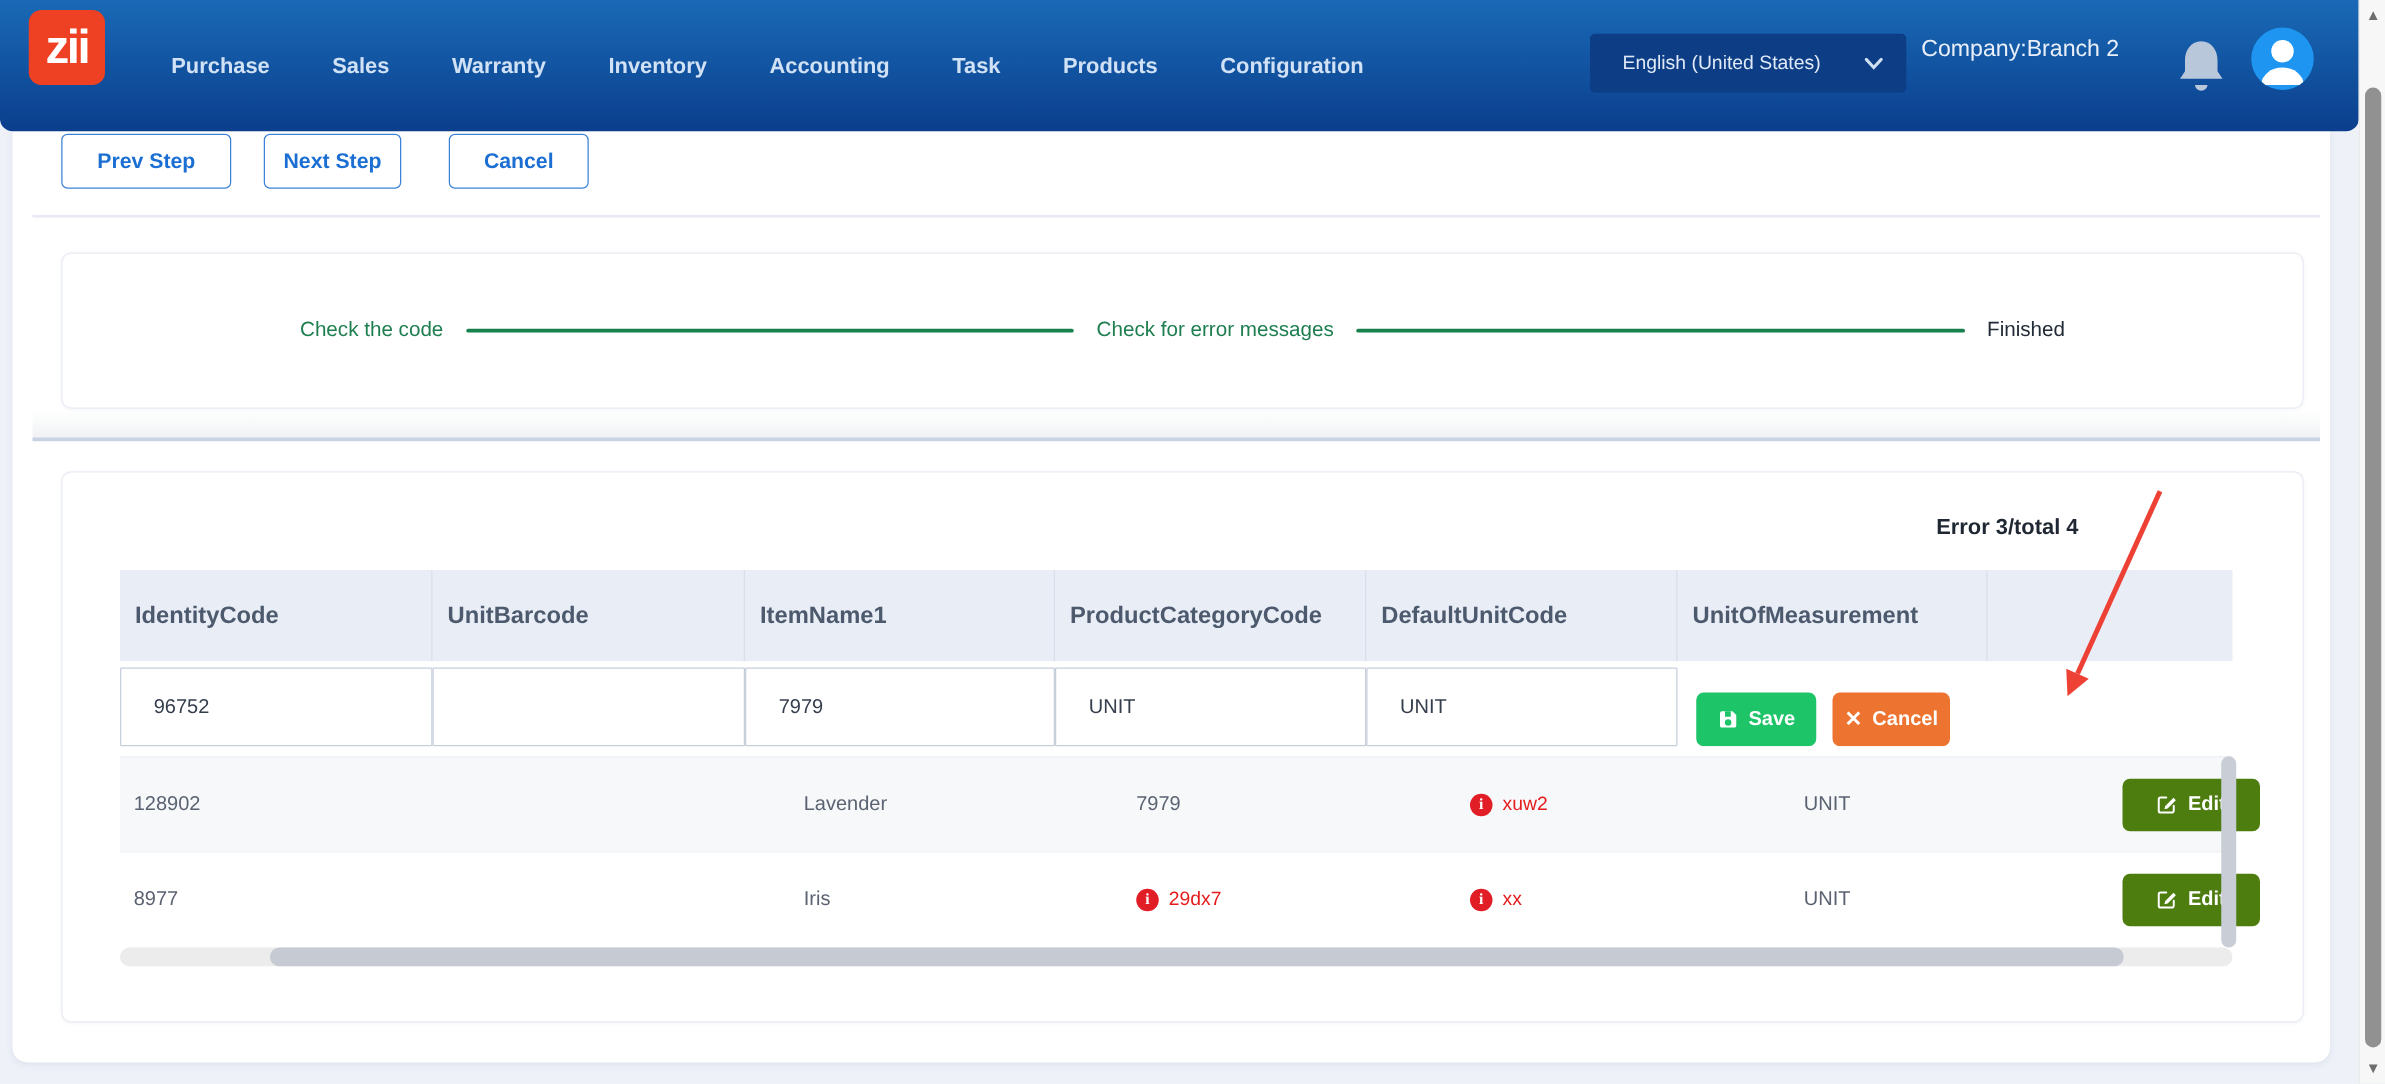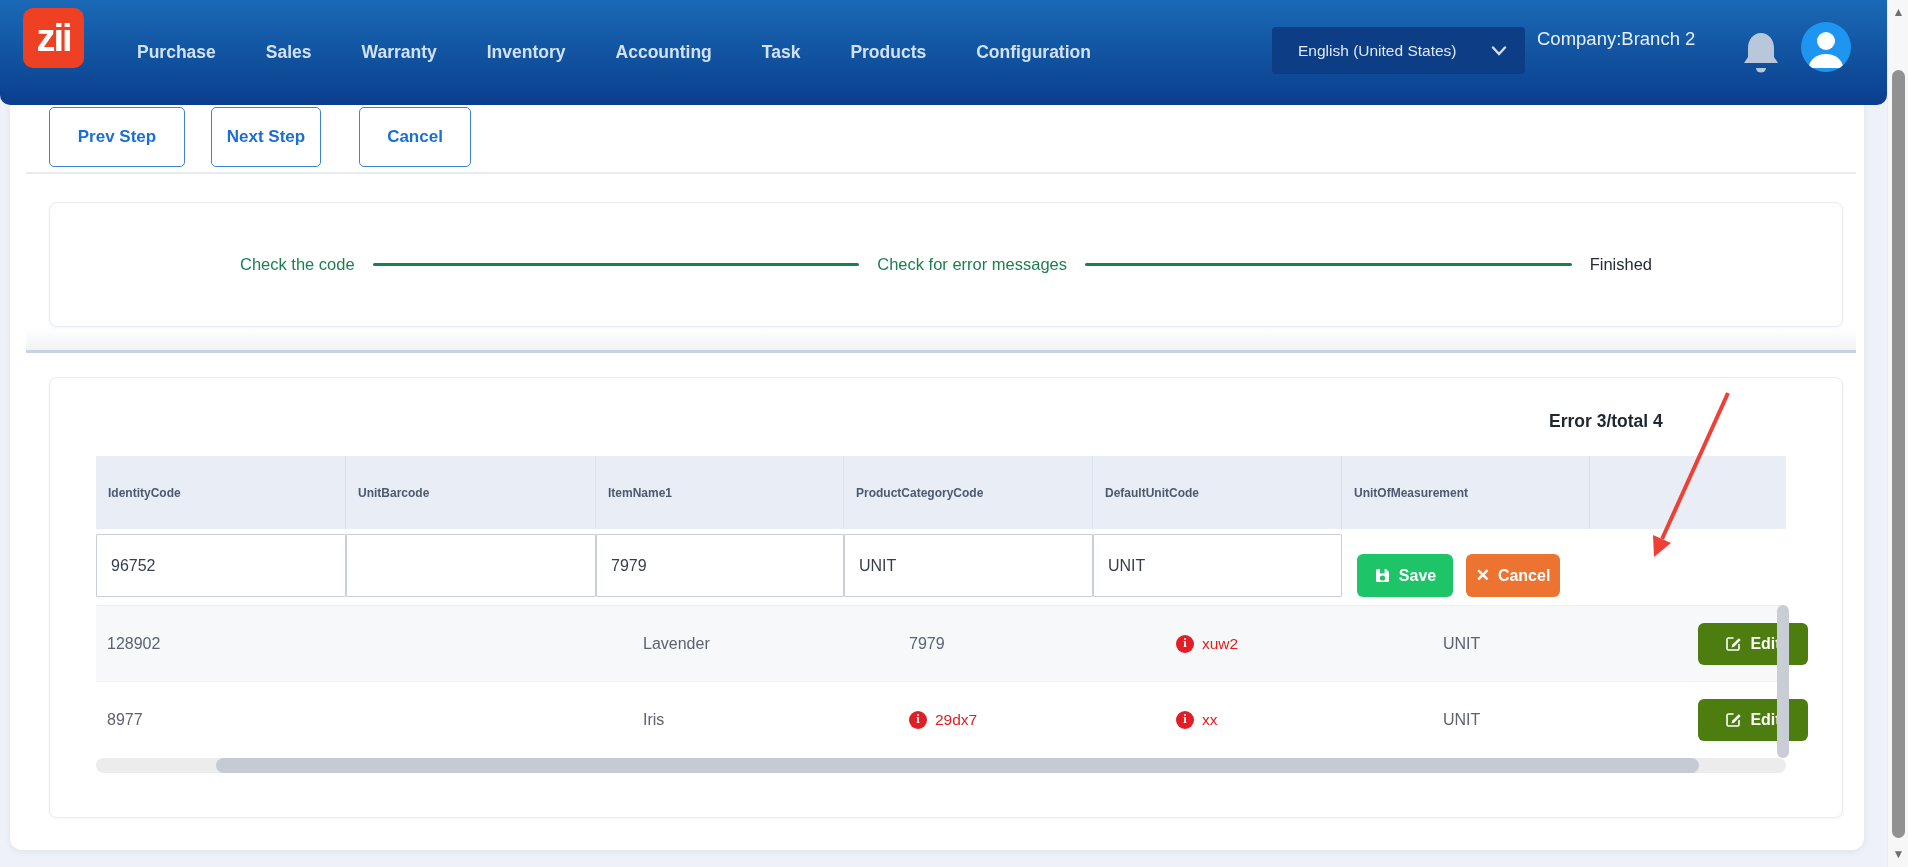--- a/index.html
+++ b/index.html
@@ -33,21 +33,21 @@
   .vscroll .arr-up { top:6px; }
   .vscroll .arr-down { bottom:6px; }
   .vscroll .thumb { position:absolute; left:4px; top:70px; width:13px; height:768px;
     background:#919191; border-radius:7px; }
 
   
   .content { position:absolute; left:10px; top:105px; width:1854px; height:745px;
     background:#fff; border-radius:0 0 12px 12px; box-shadow:0 2px 6px rgba(40,60,100,.08); }
 
   
-  .topbtn { position:absolute; top:107px; height:60px; background:#fff; border:1px solid #3c82d8;
+  .topbtn { position:absolute; top:107px; height:44px; background:#fff; border:1px solid #3c82d8;
     border-radius:5px; color:#1b6fd3; font-size:17px; font-weight:600; font-family:inherit;
     display:flex; align-items:center; justify-content:center; cursor:pointer; }
   .btn-prev { left:49px; width:136px; }
   .btn-next { left:211px; width:110px; }
   .btn-cancel-top { left:359px; width:112px; }
 
   .divider1 { position:absolute; left:26px; top:172px; width:1830px; height:2px; background:#e7eaf3; }
 
   
   .stepper-card { position:absolute; left:49px; top:202px; width:1794px; height:125px;
@@ -63,27 +63,27 @@
     background:linear-gradient(180deg, rgba(120,130,150,0) 0%, rgba(120,130,150,.10) 100%); }
 
   
   .table-card { position:absolute; left:49px; top:377px; width:1794px; height:441px;
     background:#fff; border:1px solid #e8ebf3; border-radius:8px; box-shadow:0 1px 3px rgba(40,60,100,.05); }
   .error-summary { position:absolute; left:1499px; top:33px; font-size:17.5px; font-weight:bold; color:#1f2733; }
 
   .tbl { position:absolute; left:46px; top:78px; width:1690px; }
   .grid-row { display:grid; grid-template-columns:250px 250px 248px 249px 249px 248px 196px; }
   .thead { height:73px; background:#e8edf6; }
-  .th { display:flex; align-items:center; padding-left:12px; font-size:12px; font-weight:600;
+  .th { display:flex; align-items:center; padding-left:12px; font-size:19px; font-weight:600;
     color:#4d5a6e; border-right:1px solid #d9dfec; }
   .th:last-child { border-right:none; }
 
   .row-edit { padding:5px 0 8px; background:#fff; }
   .cell-input { width:100%; height:63px; border:1px solid #c8cfdc; margin-right:-1px; background:#fff;
-    padding:0 14px; font-size:16px; color:#353e4d; font-family:inherit; border-radius:1px; }
+    padding:0 26px; font-size:16px; color:#353e4d; font-family:inherit; border-radius:1px; }
   .row-data { height:76px; align-items:center; border-top:1px solid #edeff3;gap:18px; }
   .row-stripe { background:#f6f8fa; }
   .td { padding-left:11px; font-size:16px; color:#5b6372; display:flex; align-items:center; gap:8px; }
   .err-ico { flex:0 0 auto; width:18px; height:18px; border-radius:50%; background:#e11d25; color:#fff;
     font-size:12.5px; font-weight:bold; display:flex; align-items:center; justify-content:center;
     font-family:"Liberation Serif", serif; }
   .err-text { color:#e51c1c; font-size:15.5px; }
 
   .actions { display:flex; align-items:flex-end; gap:13px; padding-left:15px; overflow:hidden; }
   .tbtn { height:43px; border:none; border-radius:6px; color:#fff; font-size:16px; font-weight:600;

